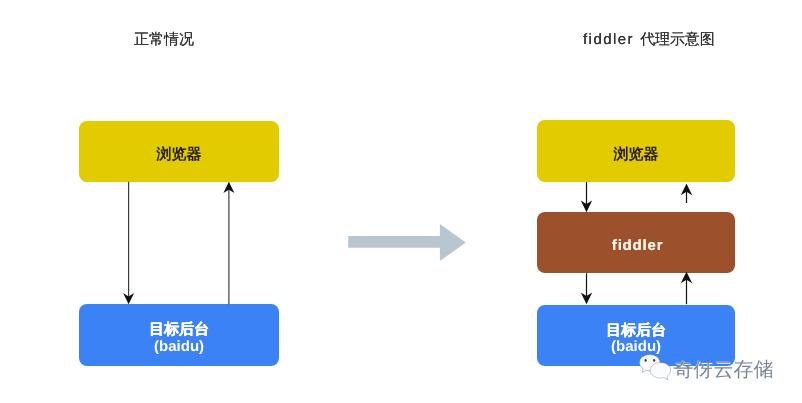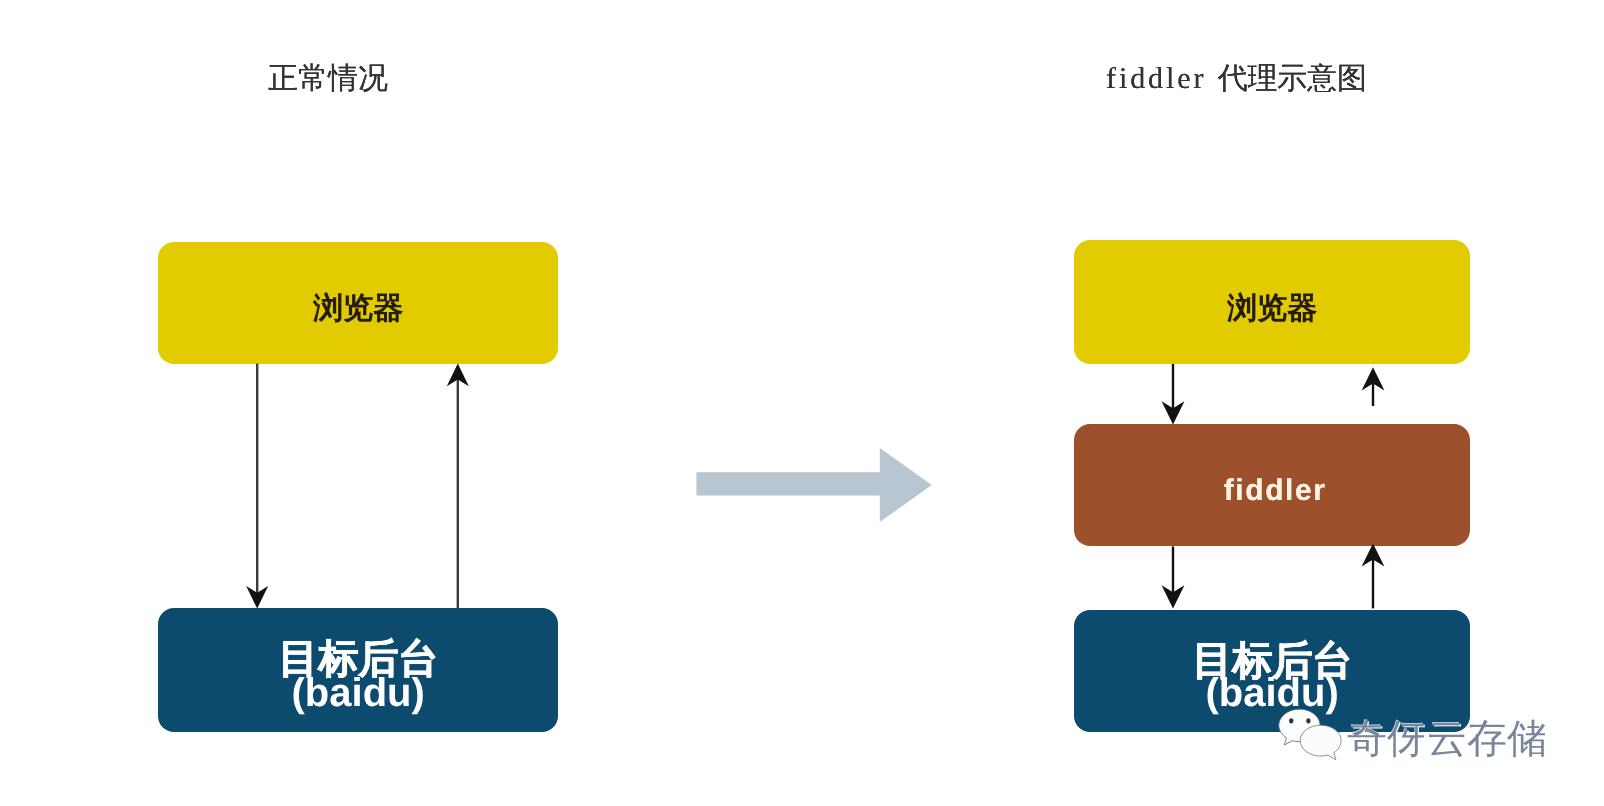--- a/index.html
+++ b/index.html
@@ -5,34 +5,34 @@
   html,body{margin:0;padding:0;}
   body{width:802px;height:403px;background:#ffffff;font-family:"Liberation Sans",sans-serif;overflow:hidden;position:relative;-webkit-font-smoothing:antialiased;text-rendering:geometricPrecision;}
   .canvas{position:absolute;left:0;top:0;width:706px;height:403px;border-radius:12px;}
   .title{position:absolute;color:#333333;font-size:15px;white-space:nowrap;text-shadow:0 0 0.25px #333333;}
   #right-title .t-latin{letter-spacing:1.45px;}
   #right-title .t-cjk{letter-spacing:-0.1px;margin-left:0.5px;}
   .box{position:absolute;border-radius:8px;display:flex;align-items:center;justify-content:center;text-align:left;line-height:16.5px;box-sizing:border-box;}
   .box-yellow{background:#e2cb00;color:#241d00;font-size:15px;font-weight:600;}
   .box-brown{background:#9c512c;color:#fdf2e4;font-weight:bold;font-size:15px;letter-spacing:0.8px;text-shadow:0 0 0.3px #fdf2e4;}
   [data-name="fiddler-label-2"]{letter-spacing:1.5px;}
-  .box-grey{background:#0c4a6e;color:#ffffff;font-weight:bold;font-size:20px;}
+  .box-grey{background:#3b82f6;color:#ffffff;font-weight:bold;font-size:15px;}
   .box-grey span:first-child{text-shadow:0 0 0.35px #ffffff,0.3px 0 0.2px #ffffff;}
   svg.layer{position:absolute;left:0;top:0;overflow:visible;}
   .watermark{position:absolute;left:638px;top:352px;display:flex;align-items:flex-start;gap:2px;}
   .wm-logo{display:block;flex:0 0 auto;}
   .wm-text{color:#78859a;font-size:20px;line-height:1;white-space:nowrap;letter-spacing:0px;margin-top:7.5px;text-shadow:0.6px 0.6px 0 rgba(255,255,255,0.95),-0.4px -0.4px 0 rgba(255,255,255,0.7);}
 </style>
 </head>
 <body>
 
 <div class="canvas" data-name="diagram-canvas">
 
   <div class="title" style="left:134px;top:30.5px;" data-name="left-panel-title">正常情况</div>
-  <div class="title" id="right-title" style="left:553px;top:30.5px;font-family:Liberation Serif, serif;" data-name="right-panel-title"><span class="t-latin" data-name="right-panel-title-latin">fiddler </span><span class="t-cjk" data-name="right-panel-title-cjk">代理示意图</span></div>
+  <div class="title" id="right-title" style="left:583px;top:30.5px;" data-name="right-panel-title"><span class="t-latin" data-name="right-panel-title-latin">fiddler </span><span class="t-cjk" data-name="right-panel-title-cjk">代理示意图</span></div>
 
   <div class="box box-yellow" style="left:79.3px;top:120.5px;width:199.6px;height:61.4px;padding-top:9px;" data-name="left-browser-box">
     <span data-name="left-browser-label">浏览器</span>
   </div>
 
   <div class="box box-grey" style="left:79.3px;top:304.4px;width:199.6px;height:61.3px;flex-direction:column;padding-top:7px;" data-name="left-target-box">
     <span data-name="left-target-label-1">目标后台</span>
     <span data-name="left-target-label-2">(baidu)</span>
   </div>
 

